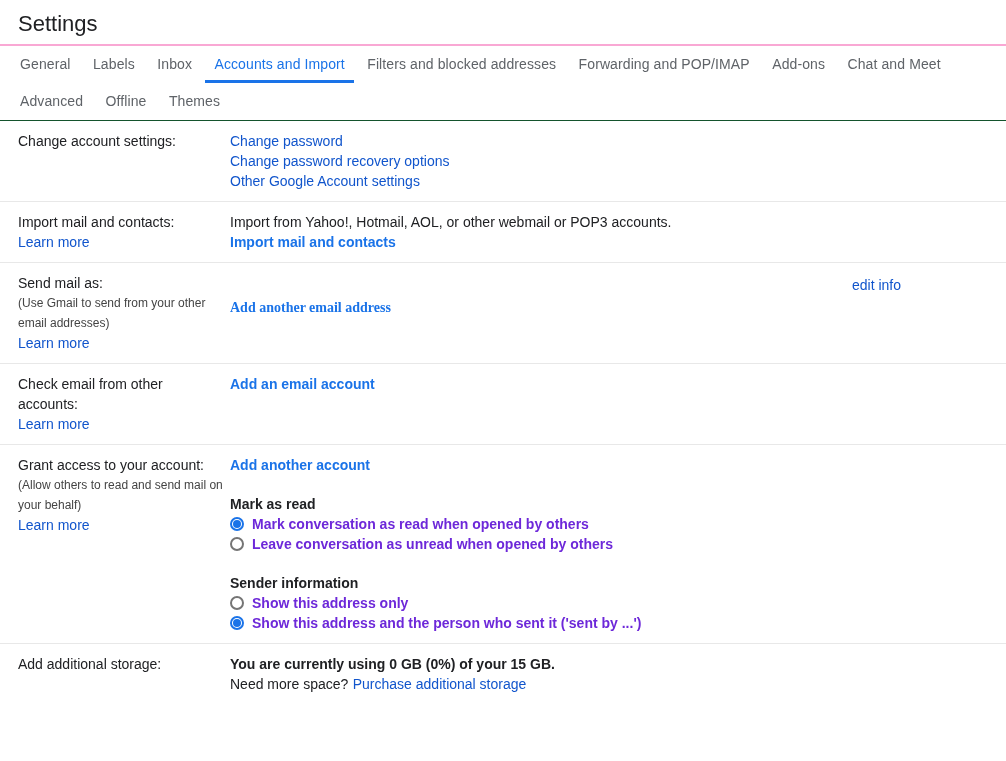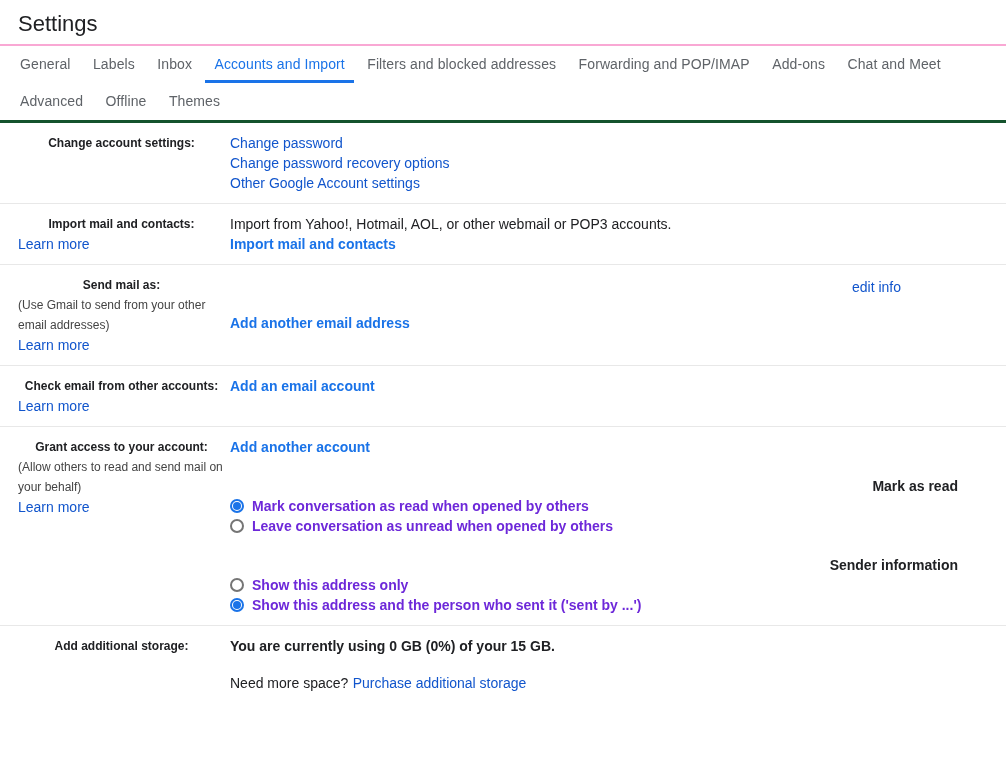--- a/index.html
+++ b/index.html
@@ -9,21 +9,21 @@
     color: #202124;
     width: 1006px;
   }
   .page { width: 1006px; min-height: 761px; background: #fff; }
 
   
   .header { padding: 12px 0 8px 18px; border-bottom: 2px solid #f9a8d4; }
   .header h1 { font-size: 22px; font-weight: 400; color: #202124; line-height: 24px; }
 
   
-  .tabs { padding: 0 0 0 11px; border-bottom: 3px solid #14532d; }
+  .tabs { padding: 0 0 0 11px; border-bottom: 1px solid #14532d; }
   .tab-row { display: block; white-space: nowrap; }
   .tab {
     display: inline-block;
     padding: 10px 9px 8px 9px;
     font-size: 14px;
     font-weight: 500;
     color: #5f6368;
     border-bottom: 3px solid transparent;
     cursor: pointer;
     letter-spacing: .1px;
@@ -33,37 +33,37 @@
 
   
   .srow {
     display: flex;
     padding: 10px 0 10px 18px;
     border-bottom: 1px solid #e8e8e8;
     position: relative;
   }
   .srow:last-child { border-bottom: none; }
   .label-col { width: 212px; flex-shrink: 0; padding-right: 5px; }
-  .content-col { flex: 1; padding-right: 48px; }
-  .label { font-size: 12px; font-weight: 700; color: #202124; line-height: 20px; text-align: center; }
+  .content-col { flex: 1; padding-right: 110px; }
+  .label { font-size: 14px; font-weight: 400; color: #202124; line-height: 20px; }
   .note { font-size: 12px; color: #444; line-height: 20px; font-weight: 400; }
   .body-text { font-size: 14px; color: #202124; line-height: 20px; }
   .bold-text { font-size: 14px; font-weight: 700; color: #202124; line-height: 20px; }
 
   a.link { color: #1155cc; text-decoration: none; font-size: 14px; line-height: 20px; cursor: pointer; }
   a.action-link { color: #1a73e8; font-weight: 700; text-decoration: none; font-size: 14px; line-height: 20px; cursor: pointer; }
   .link-stack a { display: block; }
 
   .edit-info { position: absolute; top: 12px; right: 105px; }
 
-  .send-action { display: block; margin-top: 38px; }
+  .send-action { display: block; margin-top: 25px; font-family: Liberation Serif, serif; }
 
   
   .radio-group { margin-top: 19px; }
-  .group-heading { font-size: 14px; font-weight: 700; color: #202124; line-height: 20px; text-align: right; }
+  .group-heading { font-size: 14px; font-weight: 700; color: #202124; line-height: 20px; }
   .radio-option { display: flex; align-items: center; line-height: 20px; }
   .radio {
     width: 14px; height: 14px;
     border: 2px solid #757575;
     border-radius: 50%;
     margin-right: 8px;
     flex-shrink: 0;
     position: relative;
     display: inline-block;
     background: #fff;
@@ -73,21 +73,21 @@
   .radio.selected::after {
     content: "";
     position: absolute;
     left: 1px; top: 1px;
     width: 8px; height: 8px;
     border-radius: 50%;
     background: #1a73e8;
   }
   .radio-option .opt-label { font-size: 14px; font-weight: 700; color: #6d28d9; }
 
-  .storage-line2 { margin-top: 17px; }
+  .storage-line2 { margin-top: 0; }
 </style>
 </head>
 <body>
 
 <div class="page">
 
   <div class="header">
     <h1>Settings</h1>
   </div>
 

